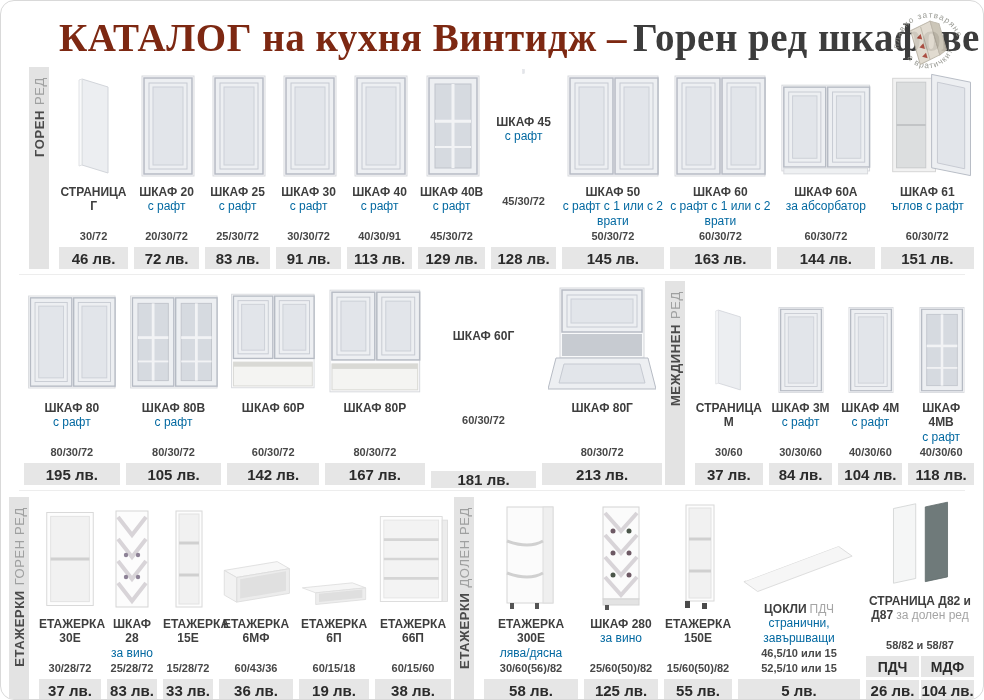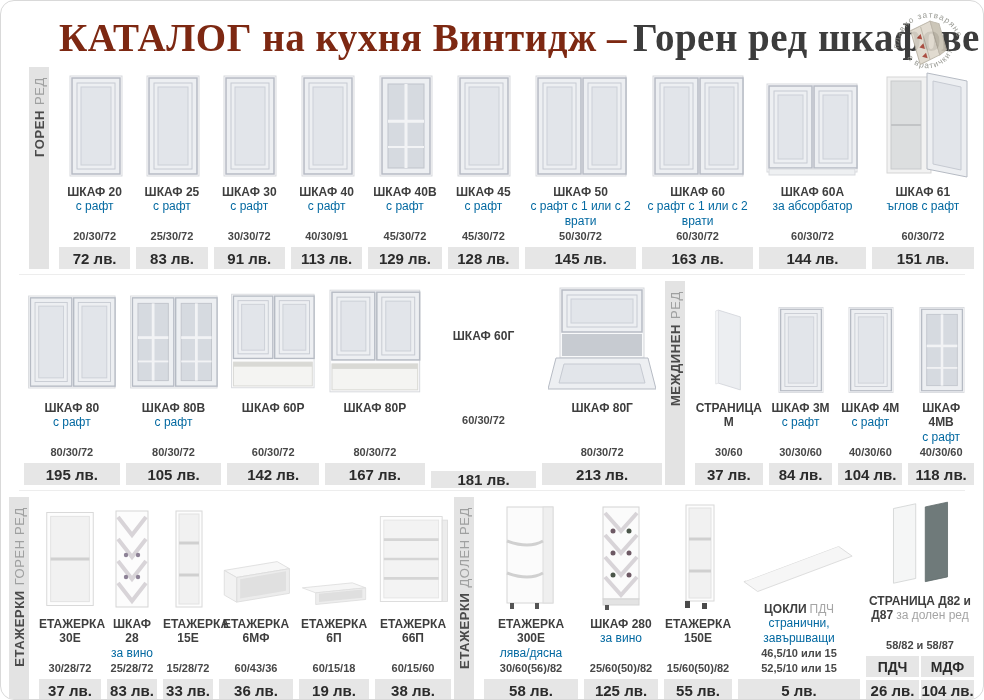--- a/index.html
+++ b/index.html
@@ -69,20 +69,31 @@
     </div>
   </header>
   <main id="rows">
       <div class="row" style="height: 202px; margin-left: 22px;">
         <div class="vlabel">
           <div class="vtext" style="width: 202px;">
             <span class="vb">ГОРЕН</span>
             <span class="vl">РЕД</span>
           </div>
         </div>
+        <div class="cell" style="flex: 74 1 74px;">
+          <div class="imgbox">
+            <svg viewBox="0 0 60 106" height="106">
+              <polygon points="18,6 44,14 44,100 18,92" fill="#eceef1" stroke="#d2d5da"></polygon>
+              <polygon points="15,7 18,6 18,92 15,93" fill="#f8f9fa" stroke="#e0e2e5"></polygon>
+            </svg>
+          </div>
+          <div class="pname"><span class="nm">СТРАНИЦА Г</span></div>
+          <div class="dims">30/72</div>
+          <div class="price">46 лв.</div>
+        </div>
         <div class="cell" style="flex: 70 1 70px;">
           <div class="imgbox">
             <svg viewBox="0 0 64 106" height="106">
               <rect x="7" y="3" width="52" height="100" fill="#fbfbfc" stroke="#d7d9dd"></rect>
               <rect x="9" y="5" width="48" height="96" fill="#edeff2" stroke="#b6bbc4" stroke-width="1.5"></rect>
               <rect x="14" y="10" width="38" height="86" fill="none" stroke="#c6cad2"></rect>
               <rect x="18" y="14" width="30" height="78" fill="#e2e5ea" stroke="#ccd0d7"></rect>
             </svg>
           </div>
           <div class="pname"><span class="nm">ШКАФ 20</span><span class="sub">с рафт</span></div>
@@ -136,21 +147,21 @@
               <rect x="15" y="11" width="36" height="84" fill="#d6dae0" stroke="#c0c4cb"></rect>
               <line x1="33" y1="11" x2="33" y2="95" stroke="#f2f3f5" stroke-width="3"></line>
               <line x1="15" y1="48.2" x2="51" y2="48.2" stroke="#f2f3f5" stroke-width="3"></line>
               <line x1="15" y1="74.12" x2="51" y2="74.12" stroke="#f2f3f5" stroke-width="2"></line>
             </svg>
           </div>
           <div class="pname"><span class="nm">ШКАФ 40В</span><span class="sub">с рафт</span></div>
           <div class="dims">45/30/72</div>
           <div class="price">129 лв.</div>
         </div>
-        <div class="cell" style="flex: 70 1 70px;">
+        <div class="cell" style="flex: 70 1 70px; gap: 35px;">
           <div class="imgbox">
             <svg viewBox="0 0 64 106" height="106">
               <rect x="7" y="3" width="52" height="100" fill="#fbfbfc" stroke="#d7d9dd"></rect>
               <rect x="9" y="5" width="48" height="96" fill="#edeff2" stroke="#b6bbc4" stroke-width="1.5"></rect>
               <rect x="14" y="10" width="38" height="86" fill="none" stroke="#c6cad2"></rect>
               <rect x="18" y="14" width="30" height="78" fill="#e2e5ea" stroke="#ccd0d7"></rect>
             </svg>
           </div>
           <div class="pname"><span class="nm">ШКАФ 45</span><span class="sub">с рафт</span></div>
           <div class="dims">45/30/72</div>

